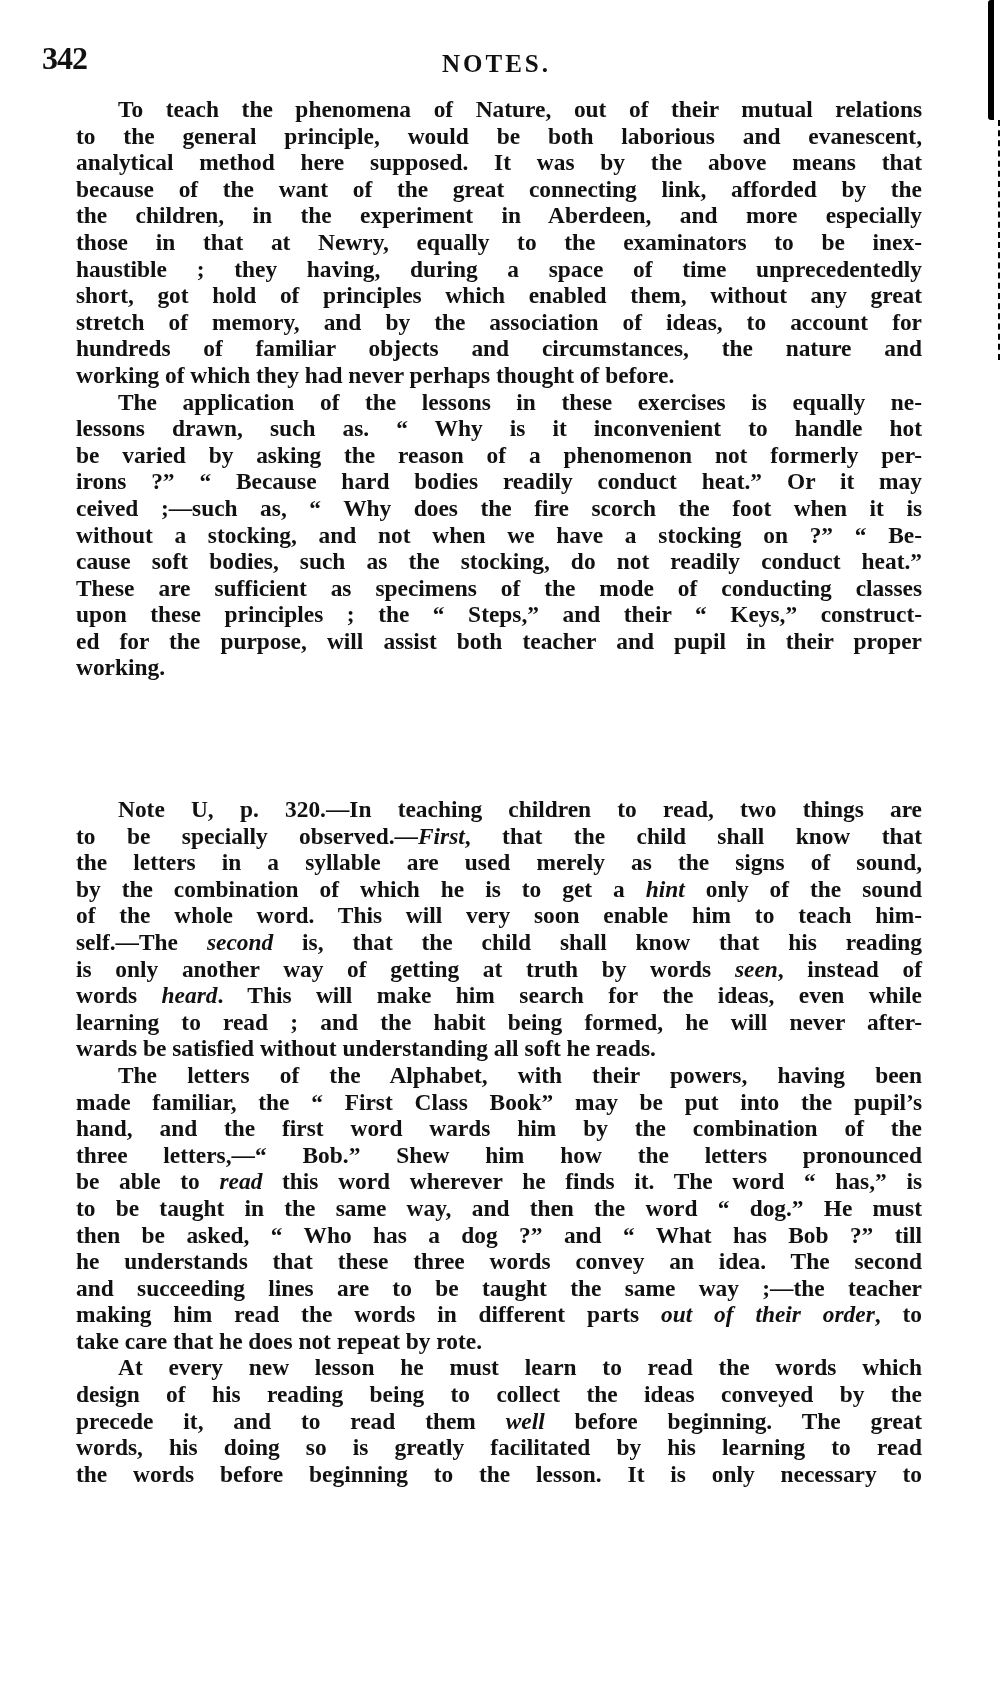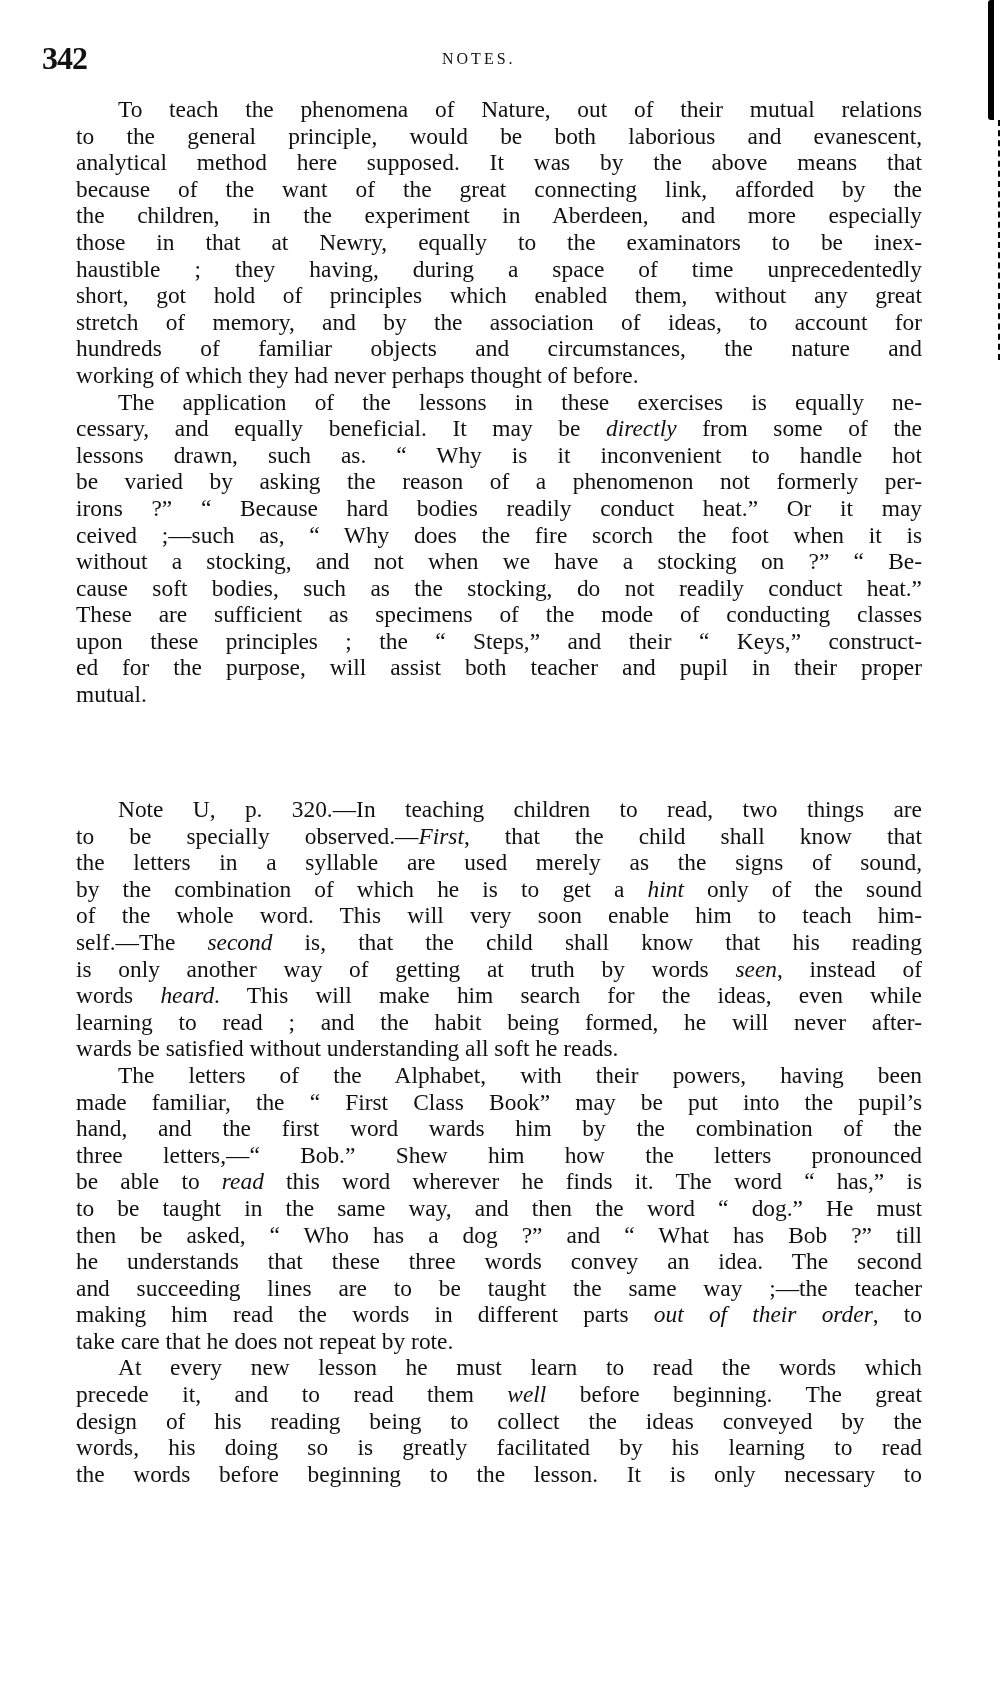--- a/index.html
+++ b/index.html
@@ -45,31 +45,31 @@
       left: 0;
       top: 0;
       font-size: 32px;
       font-weight: bold;
       letter-spacing: -1px;
     }
     .running-title {
       position: absolute;
       left: 400px;
       top: 10px;
-      font-size: 16px;
-      font-weight: normal;
+      font-size: 25px;
+      font-weight: bold;
       letter-spacing: 3px;
     }
     .text-block {
       position: absolute;
       left: 76px;
       width: 846px;
       font-size: 23.4px;
       line-height: 26.6px;
-      font-weight: normal;
+      font-weight: bold;
       text-align: justify;
       font-stretch: condensed;
     }
     .para {
       margin: 0;
       text-indent: 0;
     }
     .line {
       display: block;
       text-align: justify;
@@ -109,31 +109,30 @@
       <span class="line">the children, in the experiment in Aberdeen, and more especially</span>
       <span class="line">those in that at Newry, equally to the examinators to be inex-</span>
       <span class="line">haustible ; they having, during a space of time unprecedentedly</span>
       <span class="line">short, got hold of principles which enabled them, without any great</span>
       <span class="line">stretch of memory, and by the association of ideas, to account for</span>
       <span class="line">hundreds of familiar objects and circumstances, the nature and</span>
       <span class="line last">working of which they had never perhaps thought of before.</span>
     </div>
     <div class="para">
       <span class="line indent">The application of the lessons in these exercises is equally ne-</span>
-      <span class="line">cessary, and equally beneficial.   It may be <em>directly</em> from some of the</span>
       <span class="line">lessons drawn, such as. “ Why is it inconvenient to handle hot</span>
       <span class="line">be varied by asking the reason of a phenomenon not formerly per-</span>
       <span class="line">irons ?” “ Because hard bodies readily conduct heat.”   Or it may</span>
       <span class="line">ceived ;—such as, “ Why does the fire scorch the foot when it is</span>
       <span class="line">without a stocking, and not when we have a stocking on ?” “ Be-</span>
       <span class="line">cause soft bodies, such as the stocking, do not readily conduct heat.”</span>
       <span class="line">These are sufficient as specimens of the mode of conducting classes</span>
       <span class="line">upon these principles ; the “ Steps,” and their “ Keys,” construct-</span>
       <span class="line">ed for the purpose, will assist both teacher and pupil in their proper</span>
-      <span class="line last">mutual.</span>
+      <span class="line last">working.</span>
     </div>
   </div>
 <div class="text-block" id="block-2">
     <div class="para">
       <span class="line indent">Note U, p. 320.—In teaching children to read, two things are</span>
       <span class="line">to be specially observed.—<em>First</em>, that the child shall know that</span>
       <span class="line">the letters in a syllable are used merely as the signs of sound,</span>
       <span class="line">by the combination of which he is to get a <em>hint</em> only of the sound</span>
       <span class="line">of the whole word.   This will very soon enable him to teach him-</span>
       <span class="line">self.—The <em>second</em> is, that the child shall know that his reading</span>
@@ -150,18 +149,18 @@
       <span class="line">be able to <em>read</em> this word wherever he finds it.   The word “ has,” is</span>
       <span class="line">to be taught in the same way, and then the word “ dog.”   He must</span>
       <span class="line">then be asked, “ Who has a dog ?” and “ What has Bob ?” till</span>
       <span class="line">he understands that these three words convey an idea.   The second</span>
       <span class="line">and succeeding lines are to be taught the same way ;—the teacher</span>
       <span class="line">making him read the words in different parts <em>out of their order</em>, to</span>
       <span class="line last">take care that he does not repeat by rote.</span>
     </div>
     <div class="para">
       <span class="line indent">At every new lesson he must learn to read the words which</span>
+      <span class="line">design of his reading being to collect the ideas conveyed by the</span>
       <span class="line">precede it, and to read them <em>well</em> before beginning.   The great</span>
-      <span class="line">design of his reading being to collect the ideas conveyed by the</span>
       <span class="line">words, his doing so is greatly facilitated by his learning to read</span>
       <span class="line">the words before beginning to the lesson.   It is only necessary to</span>
     </div>
   </div>
 
 </body></html>

